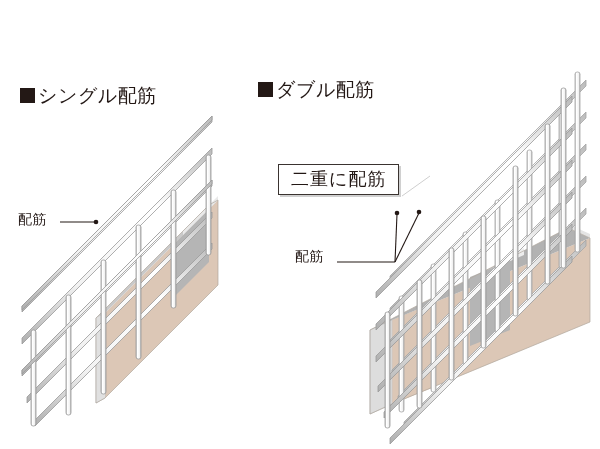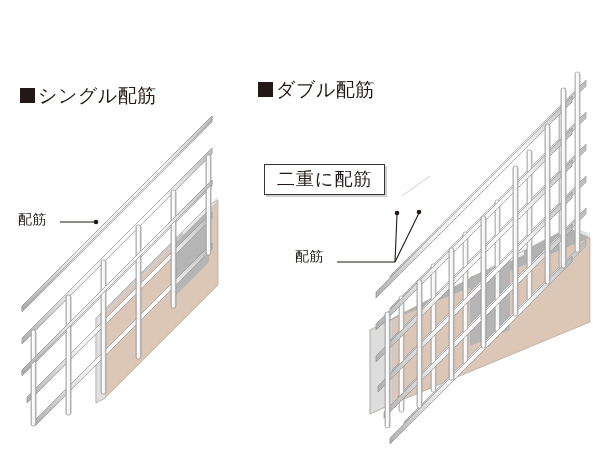--- a/index.html
+++ b/index.html
@@ -55,21 +55,21 @@
     color: #231815;
     white-space: nowrap;
     line-height: 1;
     letter-spacing: 0.5px;
   }
   #label-left-haikin  { left: 18px;  top: 213px; }
   #label-right-haikin { left: 295px; top: 250px; }
 
   #boxed-note {
     position: absolute;
-    left: 264px;
+    left: 278px;
     top: 164px;
     padding: 5px 12px 6px 12px;
     border: 1.6px solid #3a3330;
     background: #ffffff;
     font-size: 18px;
     color: #231815;
     letter-spacing: 1px;
     line-height: 1;
     white-space: nowrap;
     box-shadow: 2px 2px 0 rgba(120,120,120,0.35);

